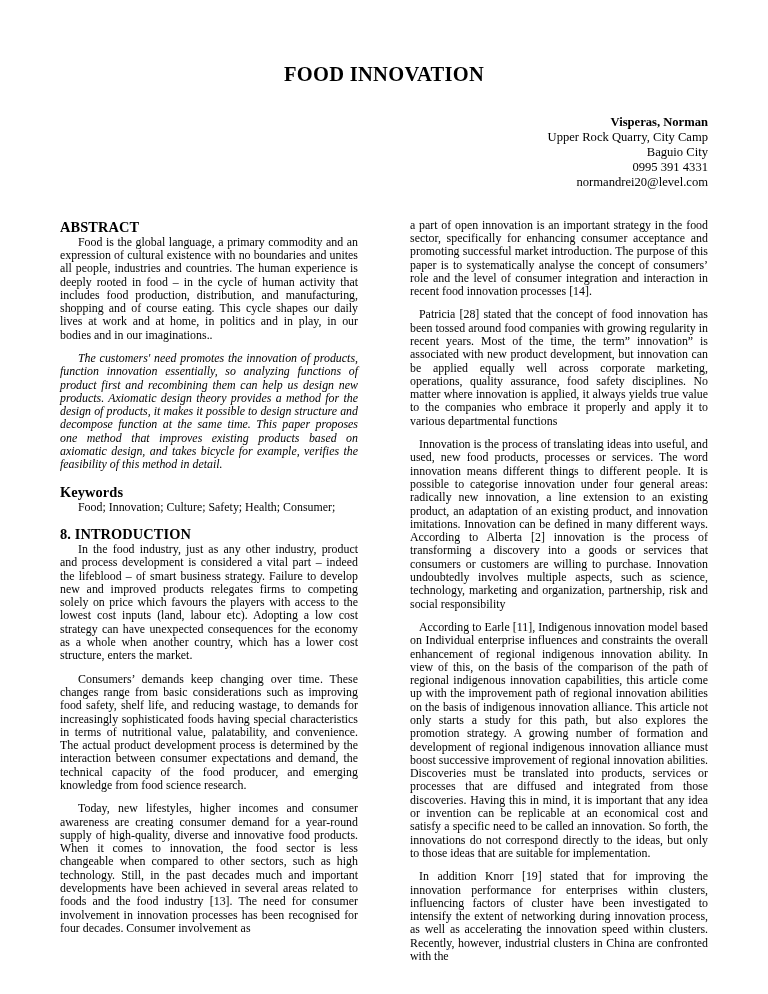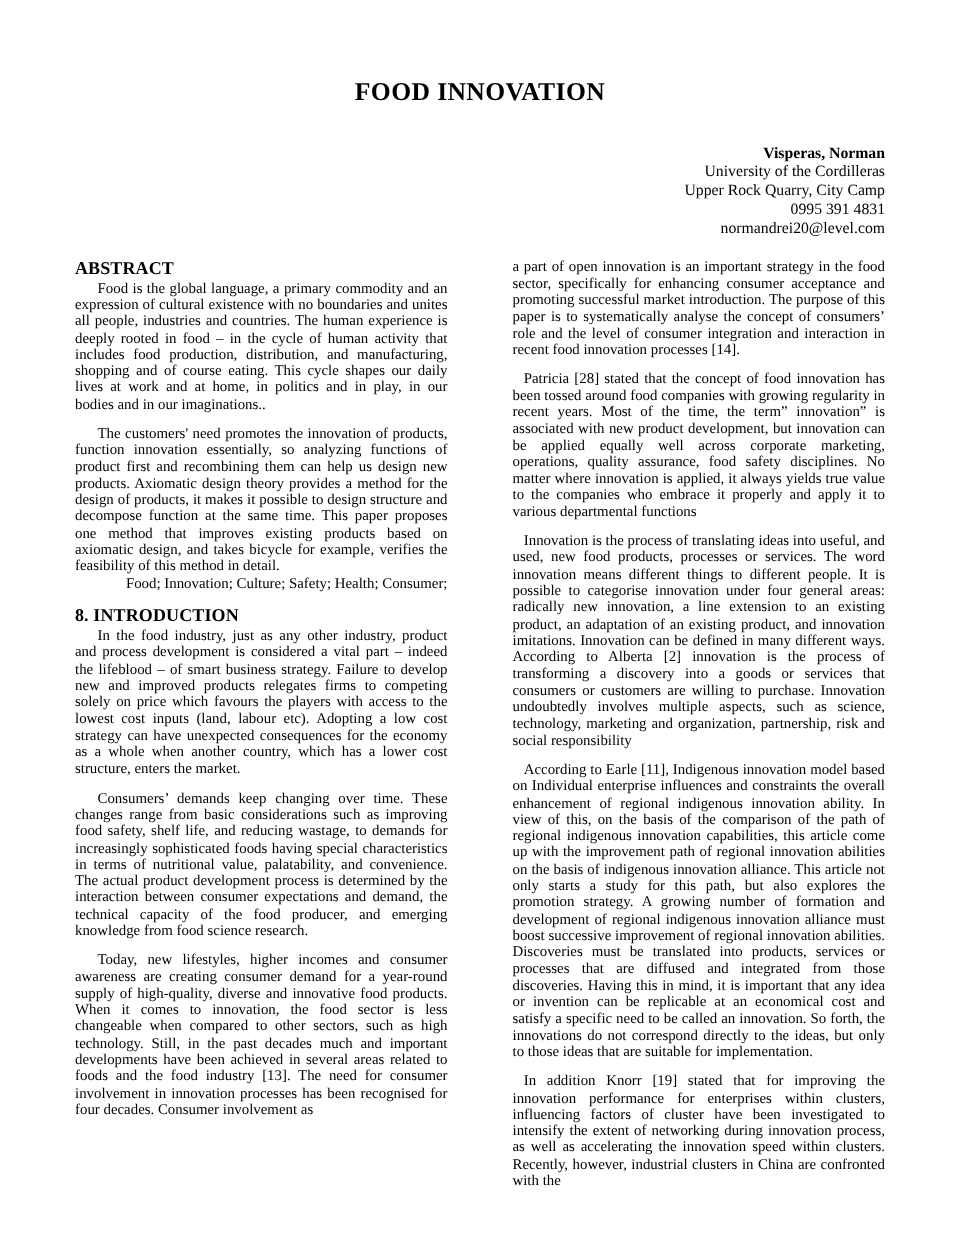--- a/index.html
+++ b/index.html
@@ -43,21 +43,21 @@
     font-size: 12.6px;
     line-height: 15.2px;
   }
   .author-name {
     font-weight: bold;
   }
 
   
   .columns {
     display: flex;
-    margin-top: 16px;
+    margin-top: 28px;
     align-items: flex-start;
     gap: 24px;
   }
   .col {
     width: 310px;
     box-sizing: border-box;
   }
   .col-left { margin-right: 28px; }
 
   h2.section-head {
@@ -81,54 +81,56 @@
     hyphens: none;
   }
   p.body-par + p.body-par {
     margin-top: 10px;
   }
   p.body-par.indent-sm {
     text-indent: 9px;
   }
   p.body-par.no-gap {
     margin-top: 0;
+    font-style: italic;
   }
   p.keywords-line {
     font-size: 11.9px;
     line-height: 13.3px;
     margin: 0;
     text-indent: 18px;
-    text-align: right;
+    text-align: left;
   }
 </style>
 </head>
 <body>
 
 <div class="page">
 
   <div class="title-block">
     <h1 class="paper-title">FOOD INNOVATION</h1>
   </div>
 
   <div class="author-block">
     <div class="author-name">Visperas, Norman</div>
-    <div>University of the Cordilleras</div>
     <div>Upper Rock Quarry, City Camp</div>
-    <div>0995 391 4831</div>
+    <div>Baguio City</div>
+    <div>0995 391 4331</div>
     <div>normandrei20@level.com</div>
   </div>
 
   <div class="columns">
 
     <div class="col col-left">
 
       <h2 class="section-head">ABSTRACT</h2>
       <p class="body-par">Food is the global language, a primary commodity and an expression of cultural existence with no boundaries and unites all people, industries and countries. The human experience is deeply rooted in food – in the cycle of human activity that includes food production, distribution, and manufacturing, shopping and of course eating. This cycle shapes our daily lives at work and at home, in politics and in play, in our bodies and in our imaginations..</p>
       <p class="body-par no-gap">The customers' need promotes the innovation of products, function innovation essentially, so analyzing functions of product first and recombining them can help us design new products. Axiomatic design theory provides a method for the design of products, it makes it possible to design structure and decompose function at the same time. This paper proposes one method that improves existing products based on axiomatic design, and takes bicycle for example, verifies the feasibility of this method in detail.</p>
 
+      <h2 class="section-head spaced-above">Keywords</h2>
       <p class="keywords-line">Food; Innovation; Culture; Safety; Health; Consumer;</p>
 
       <h2 class="section-head spaced-above">8. INTRODUCTION</h2>
       <p class="body-par">In the food industry, just as any other industry, product and process development is considered a vital part – indeed the lifeblood – of smart business strategy. Failure to develop new and improved products relegates firms to competing solely on price which favours the players with access to the lowest cost inputs (land, labour etc). Adopting a low cost strategy can have unexpected consequences for the economy as a whole when another country, which has a lower cost structure, enters the market.</p>
       <p class="body-par">Consumers’ demands keep changing over time. These changes range from basic considerations such as improving food safety, shelf life, and reducing wastage, to demands for increasingly sophisticated foods having special characteristics in terms of nutritional value, palatability, and convenience. The actual product development process is determined by the interaction between consumer expectations and demand, the technical capacity of the food producer, and emerging knowledge from food science research.</p>
       <p class="body-par">Today, new lifestyles, higher incomes and consumer awareness are creating consumer demand for a year-round supply of high-quality, diverse and innovative food products.  When it comes to innovation, the food sector is less changeable when compared to other sectors, such as high technology. Still, in the past decades much and important developments have been achieved in several areas related to foods and the food industry [13]. The need for consumer involvement in innovation processes has been recognised for four decades. Consumer involvement as</p>
 
     </div>
 
     <div class="col col-right">

